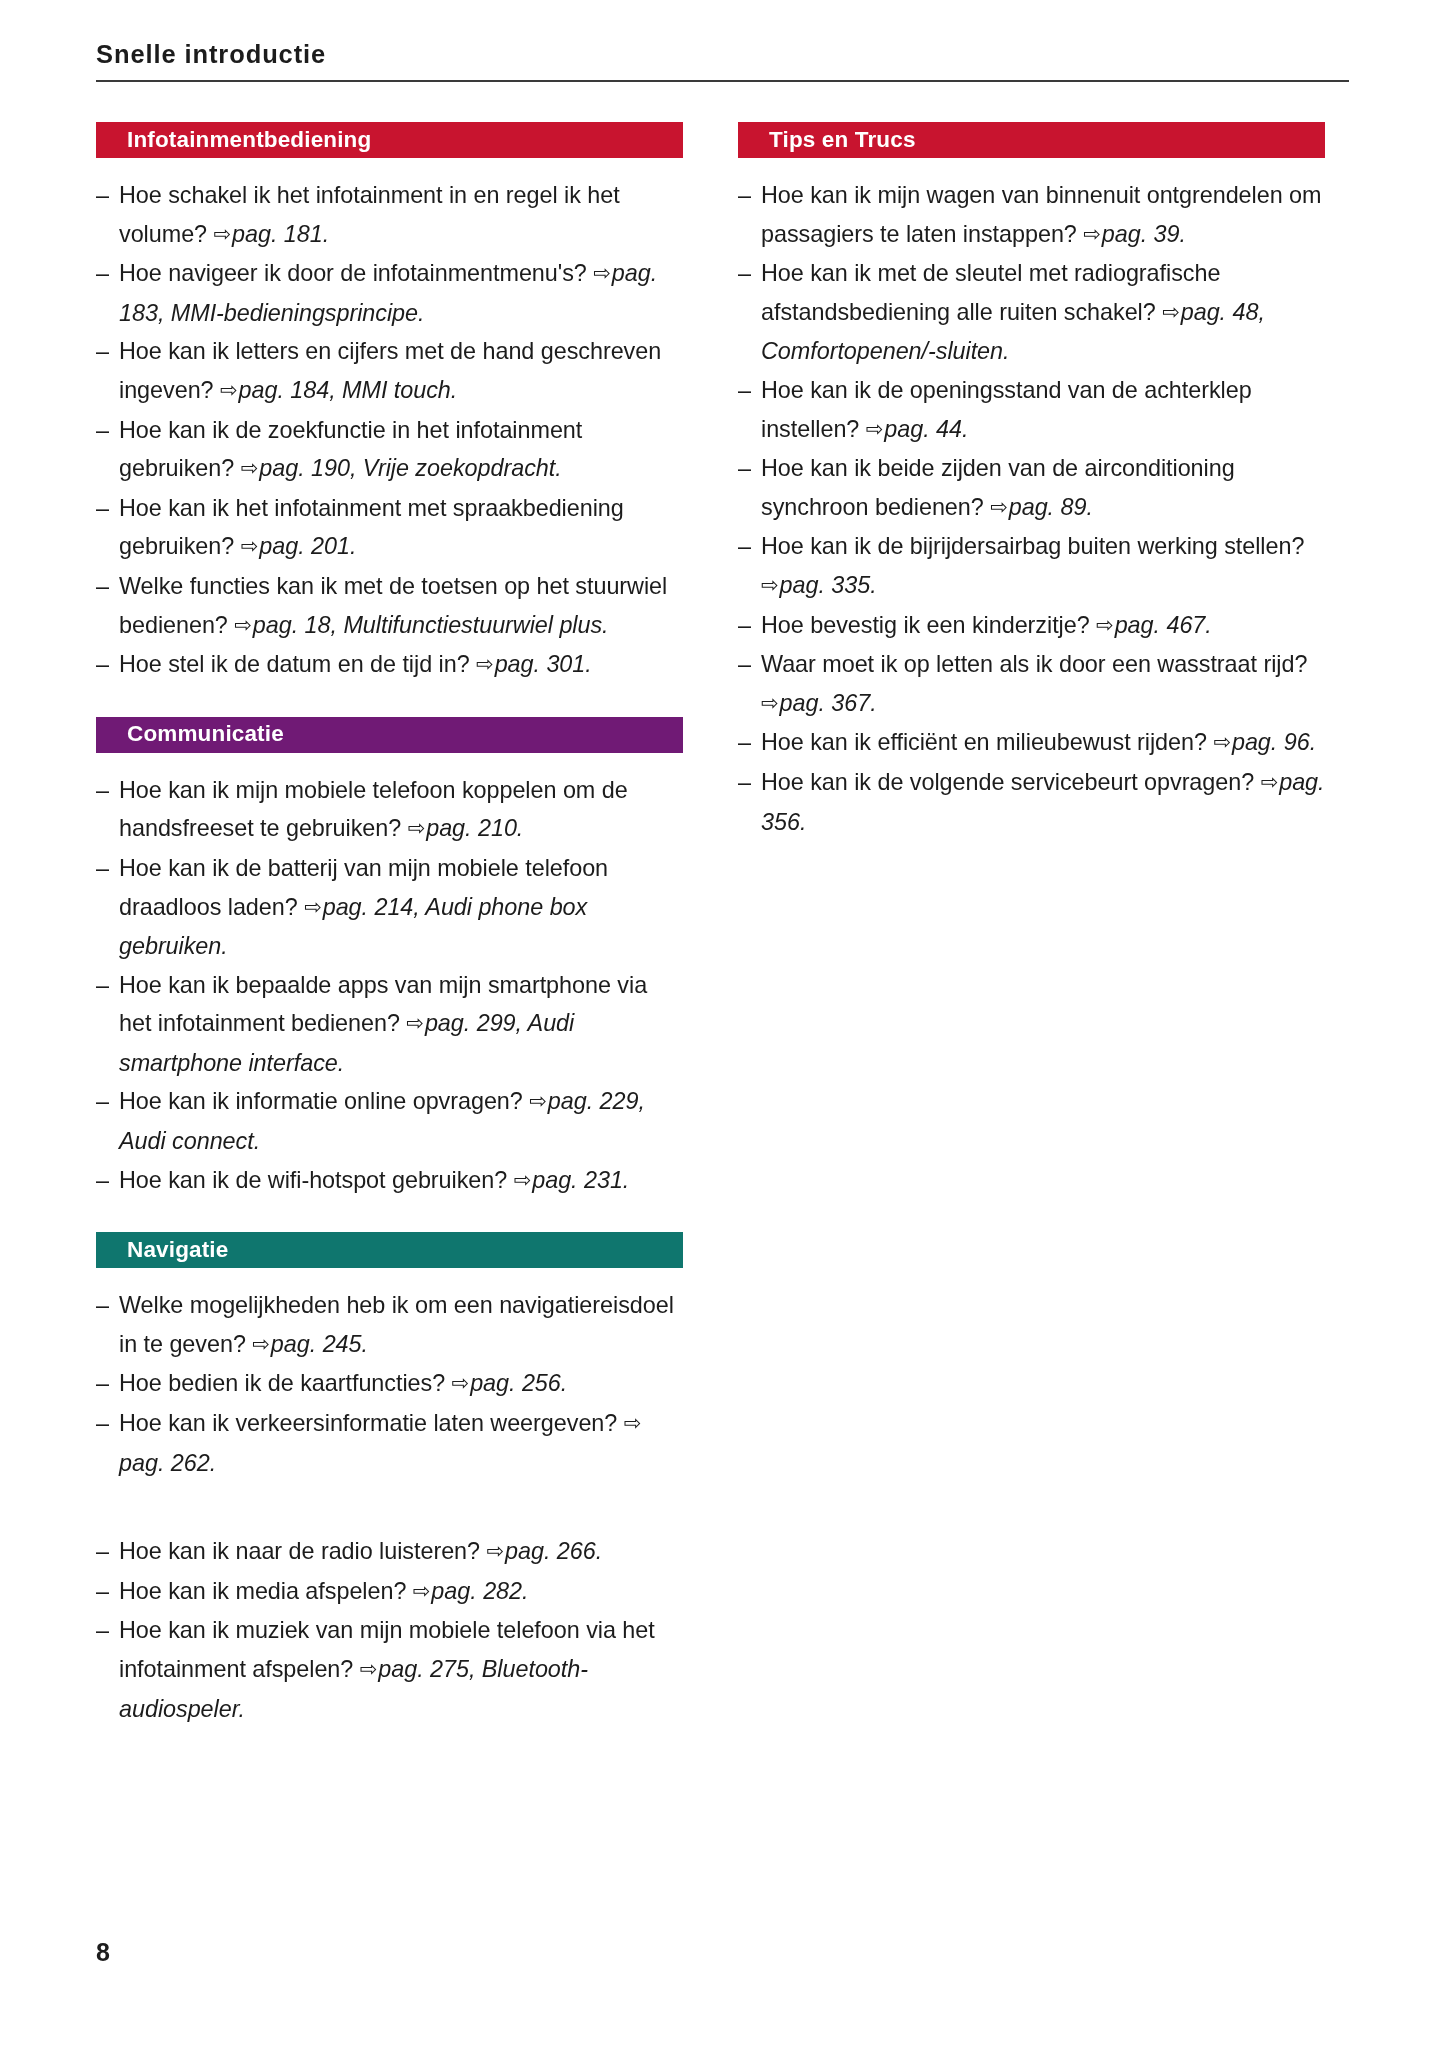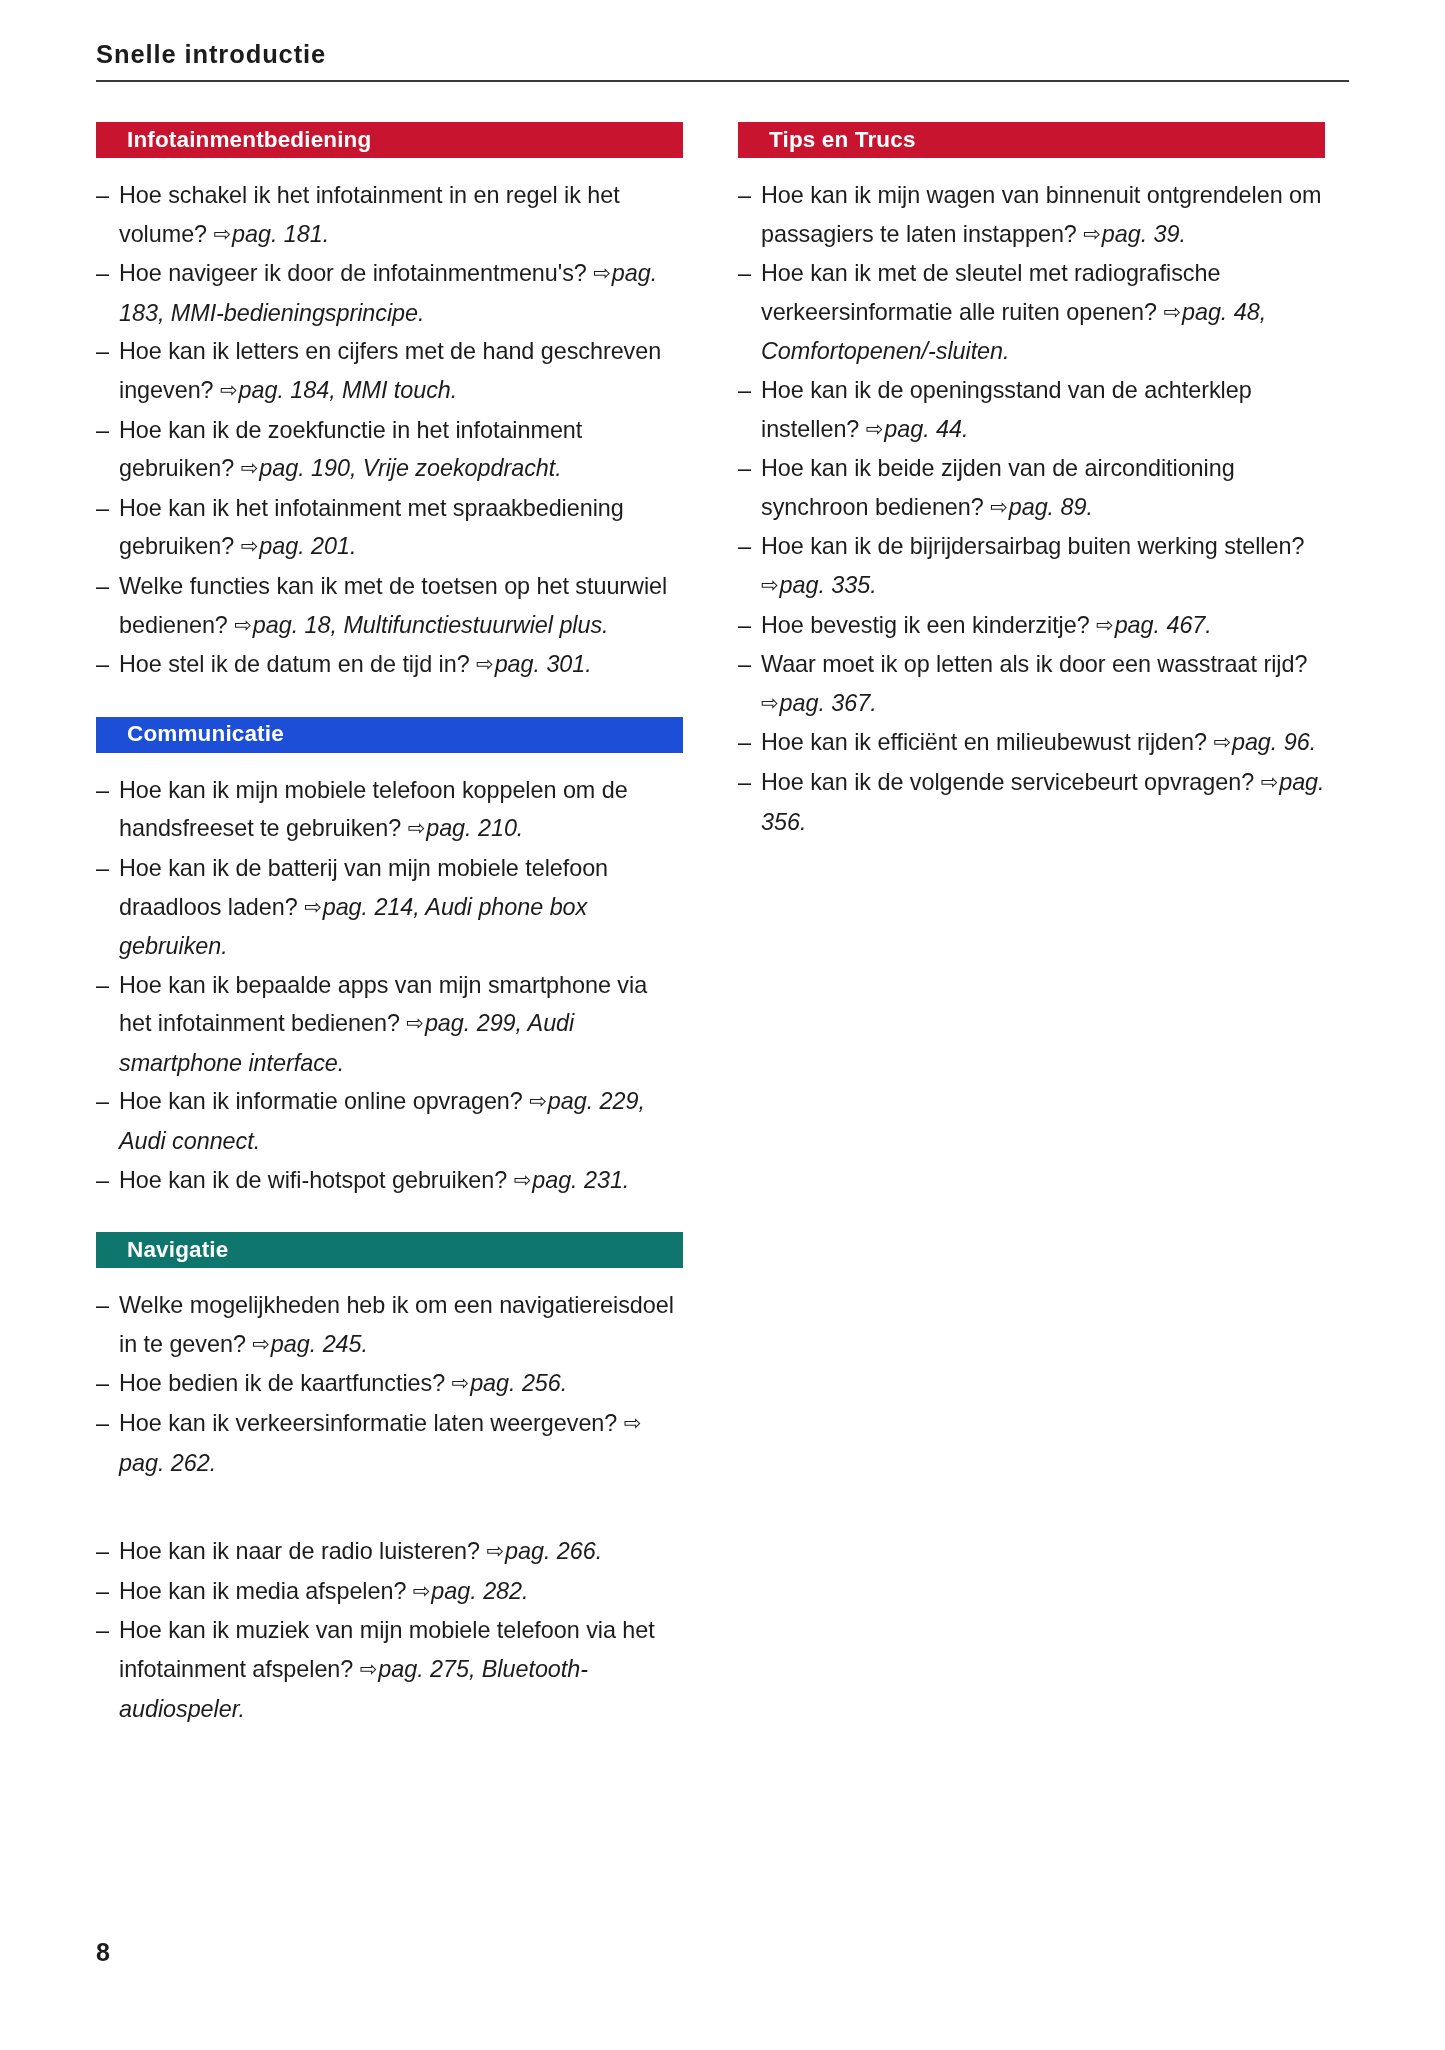--- a/index.html
+++ b/index.html
@@ -133,21 +133,21 @@
           <li class="item"><span class="dash">–</span><span>Hoe schakel ik het infotainment in en regel ik het volume? </span><span class="ref"><span class="arrow">⇨</span><span>pag. 181.</span></span></li>
           <li class="item"><span class="dash">–</span><span>Hoe navigeer ik door de infotainmentmenu's? </span><span class="ref"><span class="arrow">⇨</span><span>pag. 183, MMI-bedieningsprincipe.</span></span></li>
           <li class="item"><span class="dash">–</span><span>Hoe kan ik letters en cijfers met de hand geschreven ingeven? </span><span class="ref"><span class="arrow">⇨</span><span>pag. 184, MMI touch.</span></span></li>
           <li class="item"><span class="dash">–</span><span>Hoe kan ik de zoekfunctie in het infotainment gebruiken? </span><span class="ref"><span class="arrow">⇨</span><span>pag. 190, Vrije zoekopdracht.</span></span></li>
           <li class="item"><span class="dash">–</span><span>Hoe kan ik het infotainment met spraakbediening gebruiken? </span><span class="ref"><span class="arrow">⇨</span><span>pag. 201.</span></span></li>
           <li class="item"><span class="dash">–</span><span>Welke functies kan ik met de toetsen op het stuurwiel bedienen? </span><span class="ref"><span class="arrow">⇨</span><span>pag. 18, Multifunctiestuurwiel plus.</span></span></li>
           <li class="item"><span class="dash">–</span><span>Hoe stel ik de datum en de tijd in? </span><span class="ref"><span class="arrow">⇨</span><span>pag. 301.</span></span></li>
         </ul>
       </div>
       <div class="section">
-        <div class="section-bar" style="background: #1d4ed8;">
+        <div class="section-bar" style="background: #701a75;">
           <span class="section-bar-title">Communicatie</span>
         </div>
         <ul class="item-list">
           <li class="item"><span class="dash">–</span><span>Hoe kan ik mijn mobiele telefoon koppelen om de handsfreeset te gebruiken? </span><span class="ref"><span class="arrow">⇨</span><span>pag. 210.</span></span></li>
           <li class="item"><span class="dash">–</span><span>Hoe kan ik de batterij van mijn mobiele telefoon draadloos laden? </span><span class="ref"><span class="arrow">⇨</span><span>pag. 214, Audi phone box gebruiken.</span></span></li>
           <li class="item"><span class="dash">–</span><span>Hoe kan ik bepaalde apps van mijn smartphone via het infotainment bedienen? </span><span class="ref"><span class="arrow">⇨</span><span>pag. 299, Audi smartphone interface.</span></span></li>
           <li class="item"><span class="dash">–</span><span>Hoe kan ik informatie online opvragen? </span><span class="ref"><span class="arrow">⇨</span><span>pag. 229, Audi connect.</span></span></li>
           <li class="item"><span class="dash">–</span><span>Hoe kan ik de wifi-hotspot gebruiken? </span><span class="ref"><span class="arrow">⇨</span><span>pag. 231.</span></span></li>
         </ul>
       </div>
@@ -169,21 +169,21 @@
         </ul>
       </div>
     </div>
   <div class="col col-right" id="right-column">
       <div class="section">
         <div class="section-bar" style="background: rgb(200, 20, 47); text-align: center;">
           <span class="section-bar-title">Tips en Trucs</span>
         </div>
         <ul class="item-list">
           <li class="item"><span class="dash">–</span><span>Hoe kan ik mijn wagen van binnenuit ontgrendelen om passagiers te laten instappen? </span><span class="ref"><span class="arrow">⇨</span><span>pag. 39.</span></span></li>
-          <li class="item"><span class="dash">–</span><span>Hoe kan ik met de sleutel met radiografische verkeersinformatie alle ruiten openen? </span><span class="ref"><span class="arrow">⇨</span><span>pag. 48, Comfortopenen/-sluiten.</span></span></li>
+          <li class="item"><span class="dash">–</span><span>Hoe kan ik met de sleutel met radiografische afstandsbediening alle ruiten schakel? </span><span class="ref"><span class="arrow">⇨</span><span>pag. 48, Comfortopenen/-sluiten.</span></span></li>
           <li class="item"><span class="dash">–</span><span>Hoe kan ik de openingsstand van de achterklep instellen? </span><span class="ref"><span class="arrow">⇨</span><span>pag. 44.</span></span></li>
           <li class="item"><span class="dash">–</span><span>Hoe kan ik beide zijden van de airconditioning synchroon bedienen? </span><span class="ref"><span class="arrow">⇨</span><span>pag. 89.</span></span></li>
           <li class="item"><span class="dash">–</span><span>Hoe kan ik de bijrijdersairbag buiten werking stellen? </span><span class="ref"><span class="arrow">⇨</span><span>pag. 335.</span></span></li>
           <li class="item"><span class="dash">–</span><span>Hoe bevestig ik een kinderzitje? </span><span class="ref"><span class="arrow">⇨</span><span>pag. 467.</span></span></li>
           <li class="item"><span class="dash">–</span><span>Waar moet ik op letten als ik door een wasstraat rijd? </span><span class="ref"><span class="arrow">⇨</span><span>pag. 367.</span></span></li>
           <li class="item"><span class="dash">–</span><span>Hoe kan ik efficiënt en milieubewust rijden? </span><span class="ref"><span class="arrow">⇨</span><span>pag. 96.</span></span></li>
           <li class="item"><span class="dash">–</span><span>Hoe kan ik de volgende servicebeurt opvragen? </span><span class="ref"><span class="arrow">⇨</span><span>pag. 356.</span></span></li>
         </ul>
       </div>
     </div>

